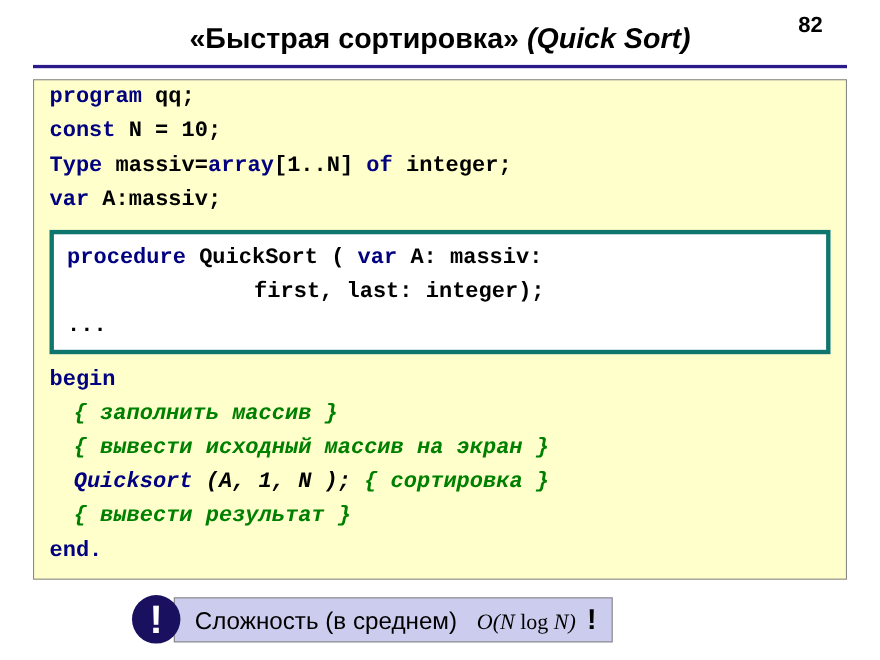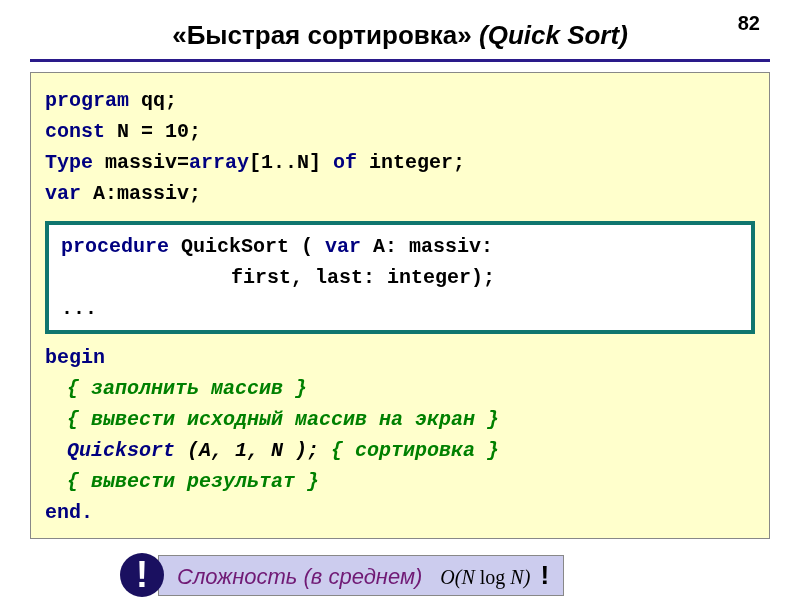--- a/index.html
+++ b/index.html
@@ -11,41 +11,41 @@
     position: relative;
     overflow: hidden;
   }
   .slide {
     padding: 20px 30px 20px 30px;
     position: relative;
   }
   .page-num {
     position: absolute;
     top: 12px;
-    right: 40px;
+    right: 52px;
     font-weight: bold;
     font-size: 20px;
     color: #000;
   }
   .title {
     font-size: 26px;
     font-weight: bold;
     color: #000;
     margin-bottom: 8px;
     text-align: center;
   }
   .title .italic { font-style: italic; }
   .title-rule {
     border-bottom: 3px solid #2a1a8a;
     margin-bottom: 10px;
   }
   .code-outer {
     background: #ffffcc;
     border: 1px solid #888;
-    padding: 12px 14px 10px 14px;
+    padding: 0 14px 10px 14px;
     font-family: "Courier New", monospace;
     font-size: 20px;
     font-weight: bold;
     line-height: 1.55;
   }
   .code-inner {
     background: #fff;
     border: 4px solid #0f766e;
     padding: 6px 12px;
     margin: 12px 0 8px 0;
@@ -79,21 +79,21 @@
   }
   .complexity-box {
     background: #ccccee;
     border: 1px solid #888;
     padding: 4px 14px 4px 18px;
     display: flex;
     align-items: baseline;
     gap: 18px;
     font-size: 22px;
   }
-  .complexity-label { color: #701a75; font-style: italic; }
+  .complexity-label { color: #000000; }
   .bigO { font-family: "Times New Roman", serif; font-style: italic; font-size: 20px; }
   .bigO .upright { font-style: normal; }
   .excl { font-weight: bold; font-size: 26px; margin-left: -8px;}
 </style>
 </head>
 <body>
 
 <div class="slide">
 
   <div class="page-num">82</div>

